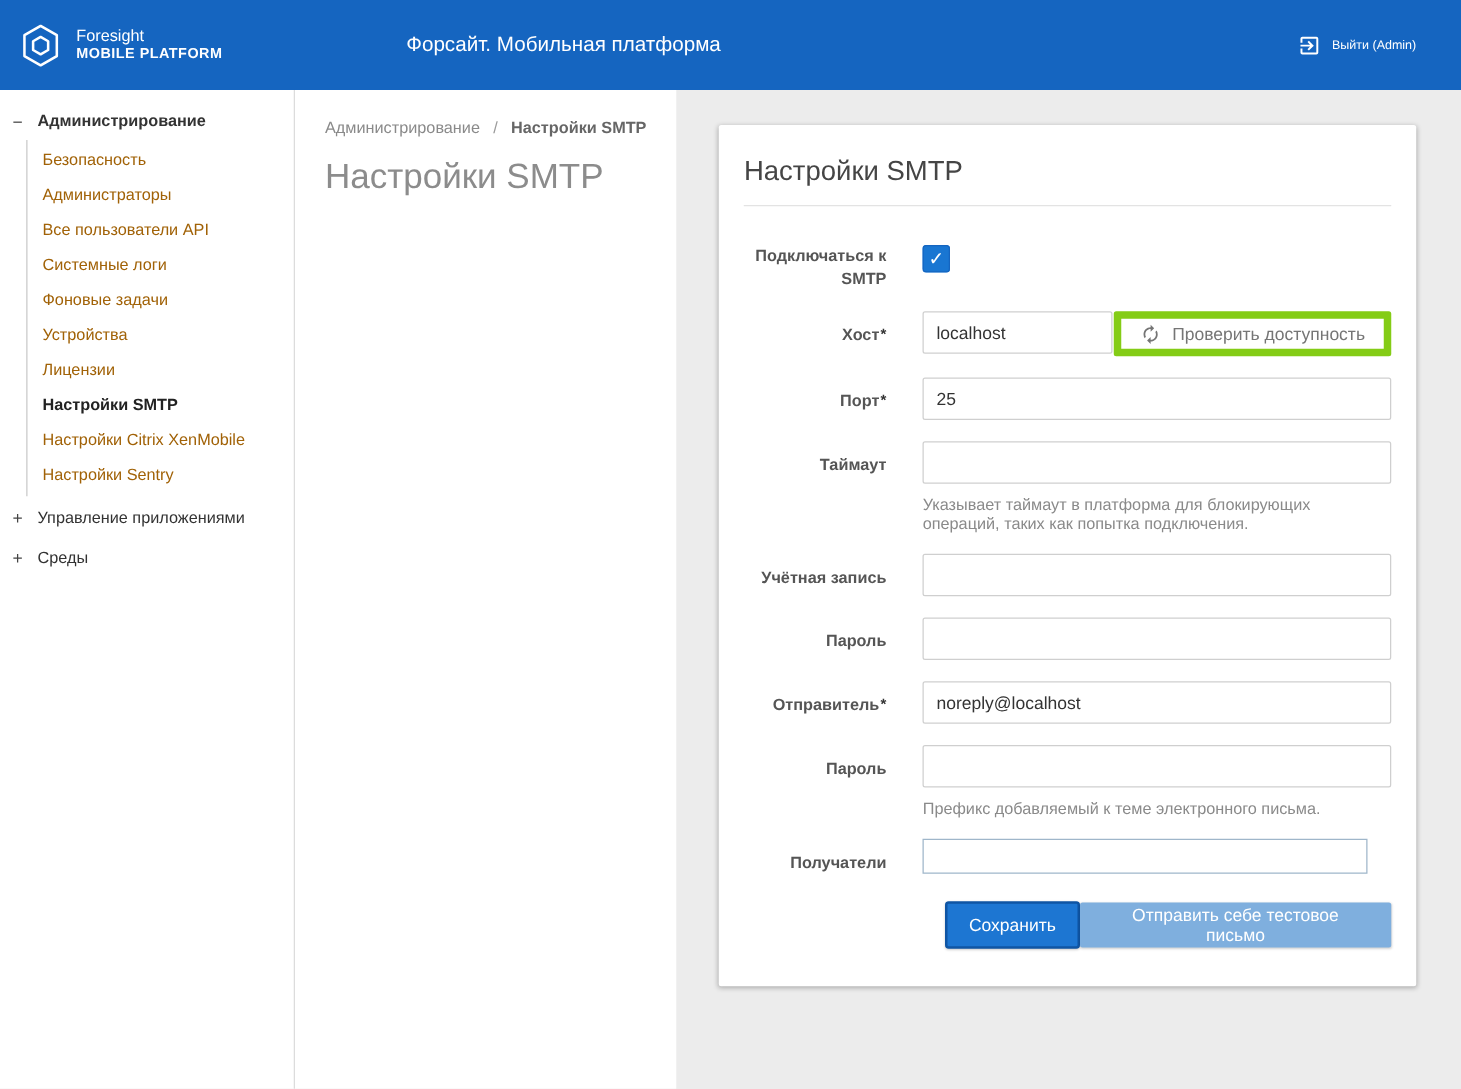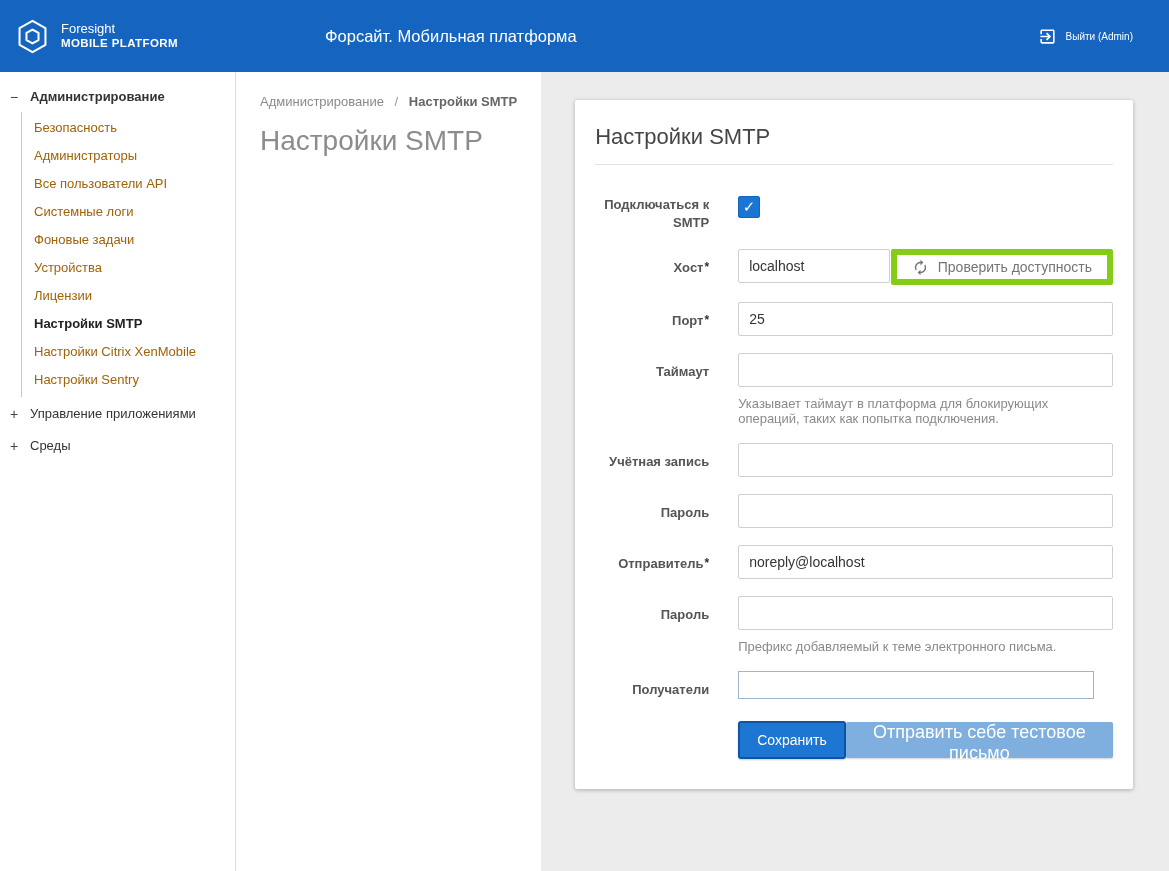--- a/index.html
+++ b/index.html
@@ -104,21 +104,21 @@
   }
 
   .actions { display:flex; justify-content:space-between; align-items:center; margin-top:4px; }
   .btn-save {
     background:#1d76d2; color:#fff; border:2px solid #0f55a4; border-radius:3px;
     height:38px; padding:0 17px; font-size:14px; font-family:inherit; cursor:pointer;
     box-shadow:0 1px 2px rgba(0,0,0,0.2);
   }
   .btn-test {
     background:#7fafde; color:#fff; border:none; border-radius:2px;
-    height:36px; padding:0 24px; font-size:18px; font-family:inherit; cursor:pointer;
+    height:36px; padding:0 24px; font-size:14px; font-family:inherit; cursor:pointer;
     box-shadow:0 1px 2px rgba(0,0,0,0.18);
   }
 </style>
 </head>
 <body>
 
 <header class="topbar">
   <div class="brand">
     <span class="logo-wrap">
       <svg width="37" height="37" viewBox="0 0 40 40" fill="none" stroke="#ffffff" stroke-width="2.2" stroke-linejoin="round">
@@ -273,21 +273,21 @@
 
         <div class="form-row">
           <div class="form-label">
             <span>Получатели</span>
           </div>
           <div class="form-field">
             <input type="text" class="tags-input" value="" style="">
           </div>
         </div>
 
-        <div class="form-row" style="margin-bottom:0;">
+        <div class="form-row" style="margin-bottom:0;gap:18px;">
           <div class="form-label"></div>
           <div class="form-field actions">
             <button class="btn-save">Сохранить</button>
             <button class="btn-test">Отправить себе тестовое письмо</button>
           </div>
         </div>
 
       </section>
     </div>
   </main>

